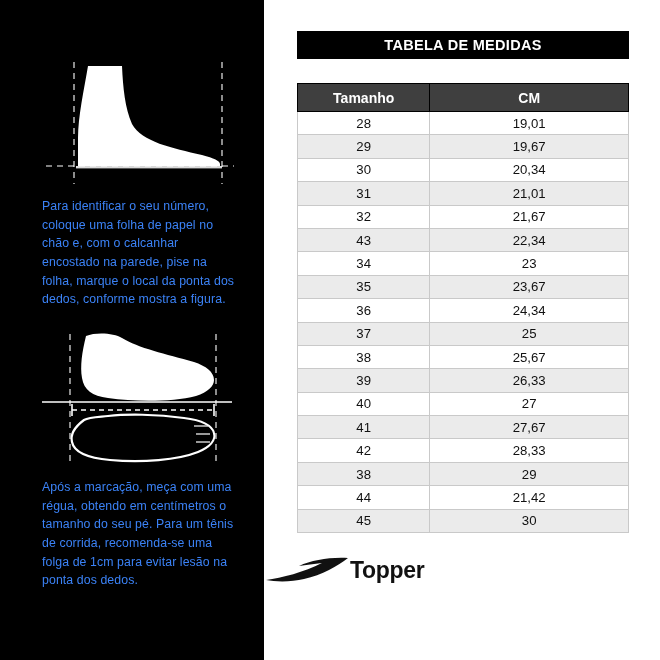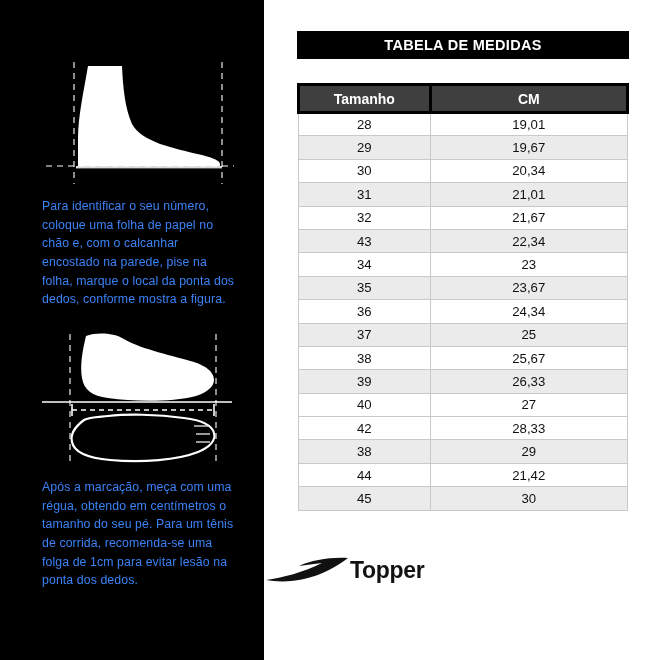--- a/index.html
+++ b/index.html
@@ -63,21 +63,21 @@
     width: 332px;
     border-collapse: collapse;
     font-size: 13.2px;
   }
   table.measures th {
     background: #3f3f3f;
     color: #ffffff;
     font-weight: bold;
     font-size: 14px;
     height: 28px;
-    border: 3px solid #000000;
+    border: 1px solid #000000;
     text-align: center;
   }
   table.measures td {
     height: 23.4px;
     border: 1px solid #c9c9c9;
     text-align: center;
     color: #111111;
     background: #ffffff;
   }
   table.measures tr.alt td { background: #ebebeb; }
@@ -211,20 +211,24 @@
             <td class="col-size">38</td>
             <td class="col-cm">25,67</td>
           </tr>
           <tr class="alt">
             <td class="col-size">39</td>
             <td class="col-cm">26,33</td>
           </tr>
           <tr>
             <td class="col-size">40</td>
             <td class="col-cm">27</td>
+          </tr>
+          <tr class="alt">
+            <td class="col-size">41</td>
+            <td class="col-cm">27,67</td>
           </tr>
           <tr>
             <td class="col-size">42</td>
             <td class="col-cm">28,33</td>
           </tr>
           <tr class="alt">
             <td class="col-size">38</td>
             <td class="col-cm">29</td>
           </tr>
           <tr>

